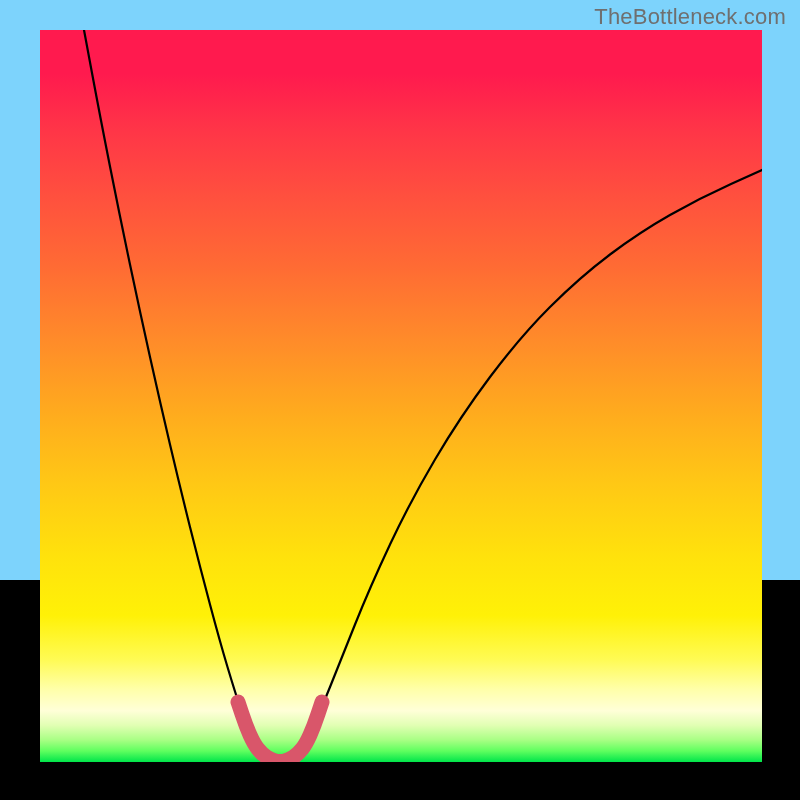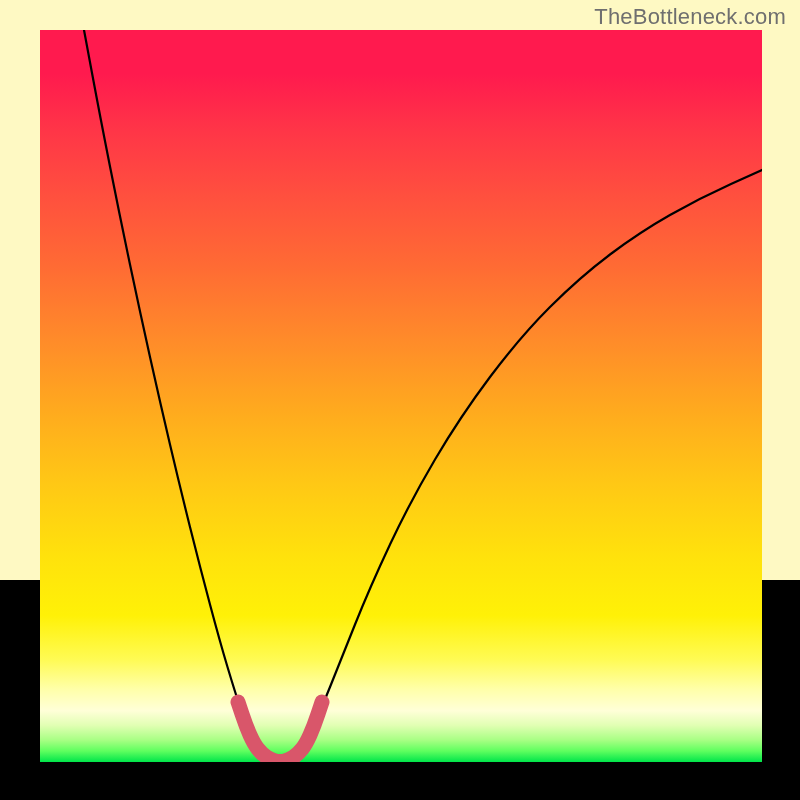--- a/index.html
+++ b/index.html
@@ -8,21 +8,21 @@
     width: 800px;
     height: 800px;
     background: #000;
     overflow: hidden;
     font-family: Arial, Helvetica, sans-serif;
   }
   .frame {
     position: relative;
     width: 800px;
     height: 580px;
-    background: #fef9c3;
+    background: #7dd3fc;
   }
   .watermark {
     position: absolute;
     top: 4px;
     right: 14px;
     color: #6f6f6f;
     font-size: 22px;
     font-weight: 400;
     letter-spacing: 0.2px;
     z-index: 10;

